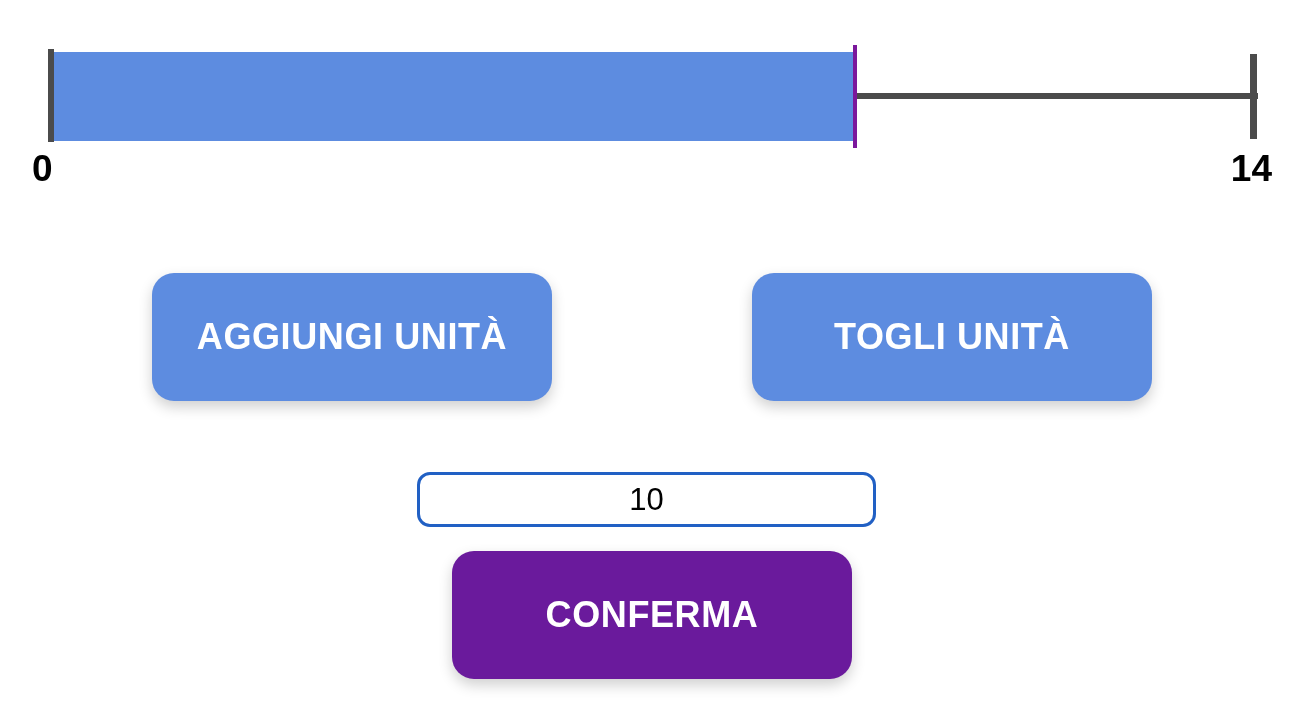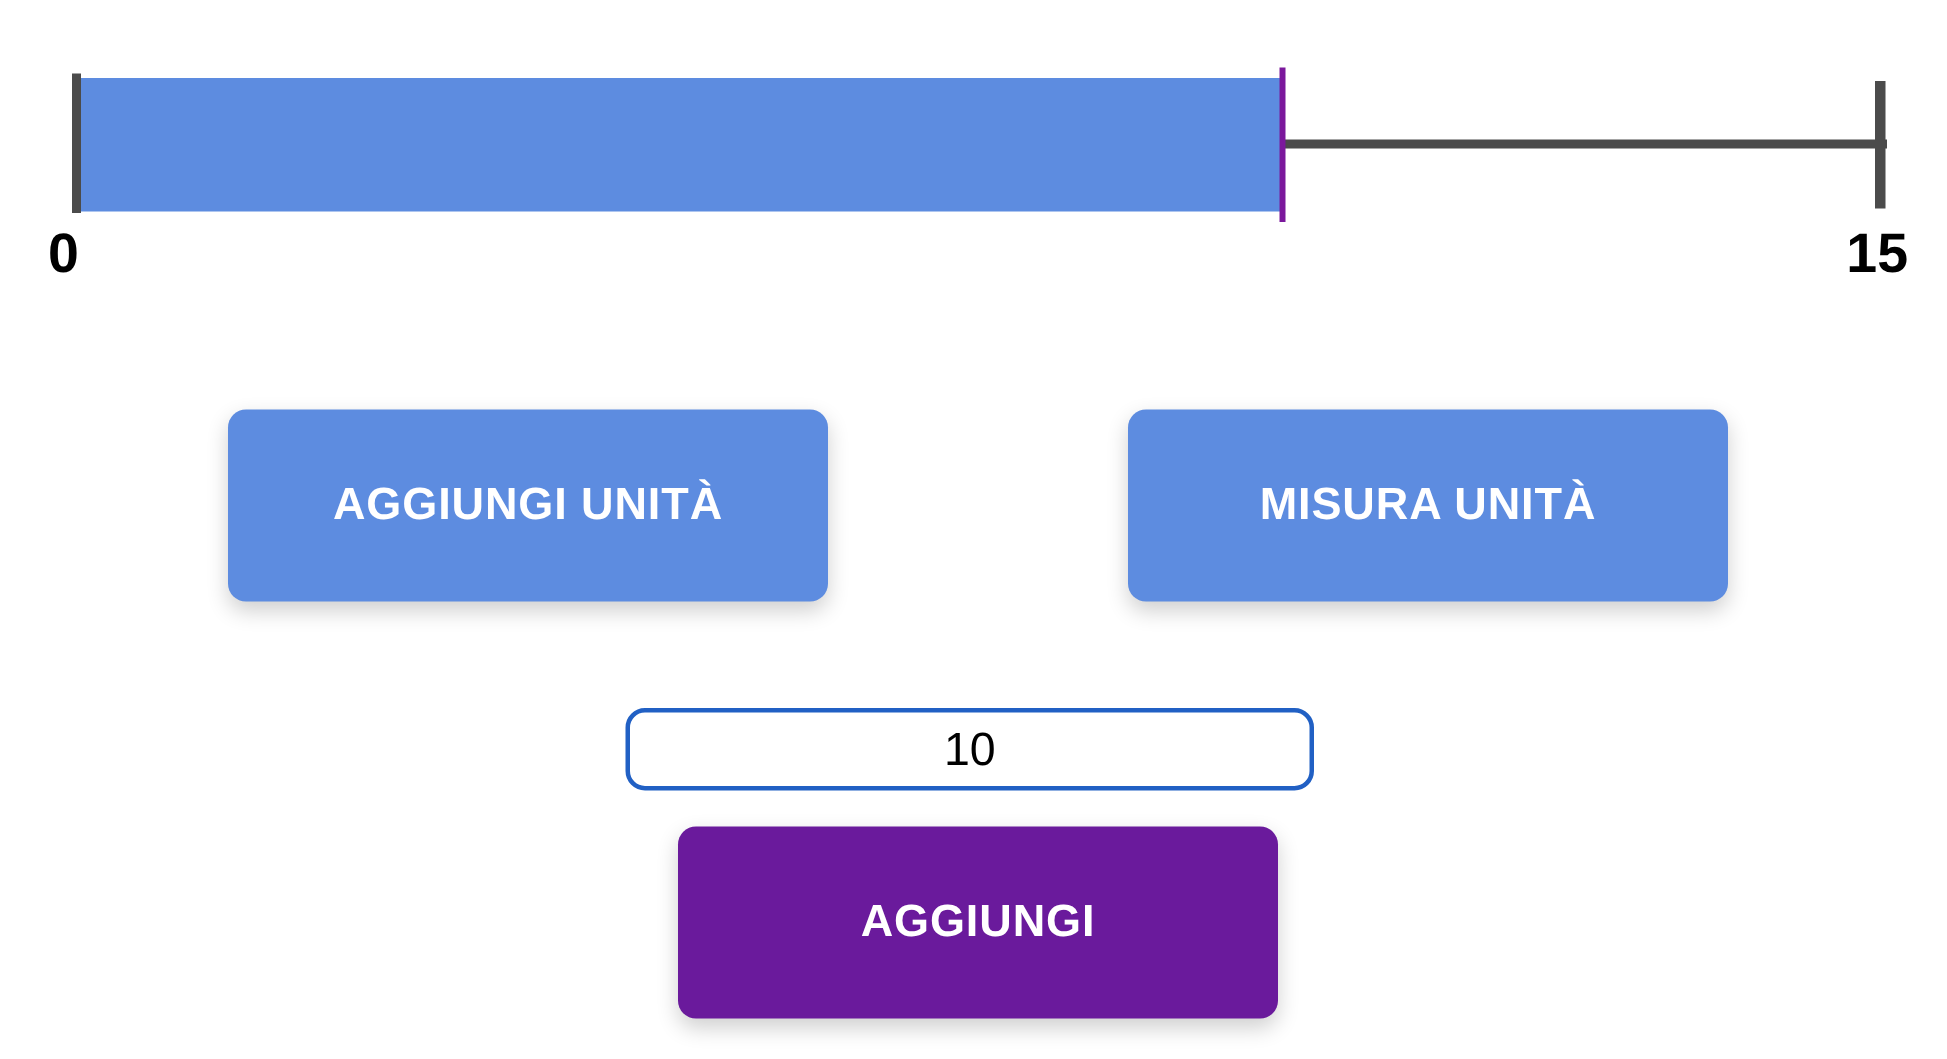--- a/index.html
+++ b/index.html
@@ -81,24 +81,24 @@
     color: #000000;
     line-height: 44px;
   }
   .axis-label.min { left: 32px; }
   .axis-label.max { right: 26px; }
 
   
   .pill-button {
     position: absolute;
     border: none;
-    border-radius: 12px;
+    border-radius: 22px;
     color: #ffffff;
     font-family: "Liberation Sans", sans-serif;
-    font-size: 30px;
+    font-size: 36px;
     font-weight: bold;
     letter-spacing: 0.6px;
     text-align: center;
     cursor: pointer;
     padding: 0;
     display: flex;
     align-items: center;
     justify-content: center;
     box-shadow: 0 6px 14px rgba(0, 0, 0, 0.19);
   }
@@ -159,24 +159,24 @@
   <div class="fill-bar" id="fill-bar" style="width: 805px; background: rgb(93, 140, 224);"></div>
 
   <div class="tick-min" style="background: rgb(75, 75, 75);"></div>
 
   <div class="tick-max" style="background: rgb(75, 75, 75);"></div>
 
   <div class="value-marker" id="value-marker" style="left: 853px; background: rgb(123, 24, 156);"></div>
 
   <div class="axis-label min">0</div>
 
-  <div class="axis-label max">15</div>
+  <div class="axis-label max">14</div>
 </div>
 
 <button class="pill-button blue" id="add-unit-button" style="background: rgb(93, 140, 224);">AGGIUNGI UNITÀ</button>
 
-<button class="pill-button blue" id="remove-unit-button" style="background: rgb(93, 140, 224);">MISURA UNITÀ</button>
+<button class="pill-button blue" id="remove-unit-button" style="background: rgb(93, 140, 224);">TOGLI UNITÀ</button>
 
 <input type="text" id="value-input" value="10" style="border-color: rgb(33, 96, 196);">
 
 <button class="pill-button purple" id="confirm-button" style="background: rgb(106, 26, 156);">
-  <span class="line">AGGIUNGI</span>
+  <span class="line">CONFERMA</span>
 </button>
 
 </body></html>

